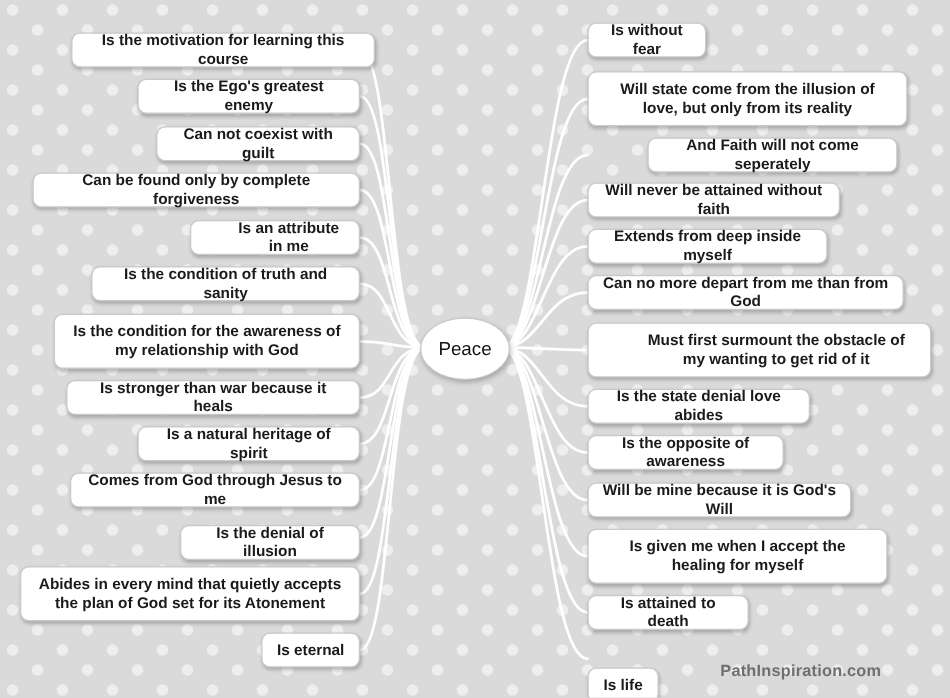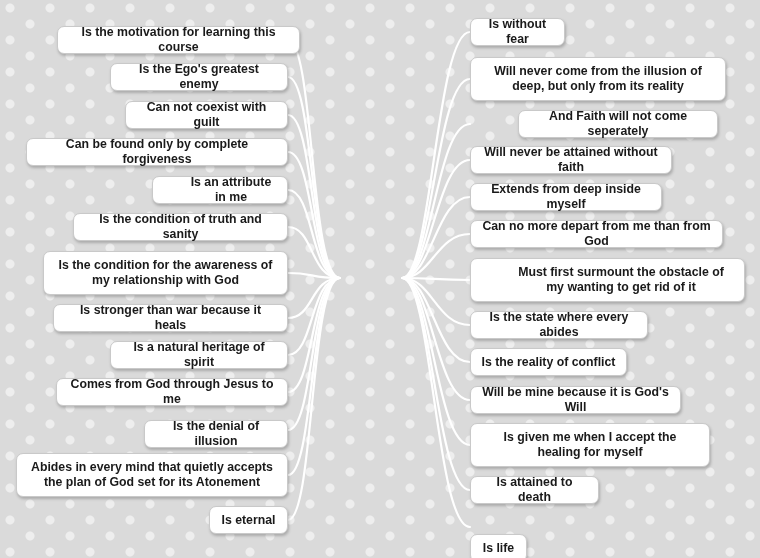--- a/index.html
+++ b/index.html
@@ -106,20 +106,23 @@
       <path d="M 402 278 C 432 278, 436 234, 470 234" fill="none" stroke="#ffffff" stroke-width="2.2" stroke-linecap="round"></path>
       <path d="M 402 278 C 432 278, 436 280, 470 280" fill="none" stroke="#ffffff" stroke-width="2.2" stroke-linecap="round"></path>
       <path d="M 402 278 C 432 278, 436 325, 470 325" fill="none" stroke="#ffffff" stroke-width="2.2" stroke-linecap="round"></path>
       <path d="M 402 278 C 432 278, 436 362, 470 362" fill="none" stroke="#ffffff" stroke-width="2.2" stroke-linecap="round"></path>
       <path d="M 402 278 C 432 278, 436 400, 470 400" fill="none" stroke="#ffffff" stroke-width="2.2" stroke-linecap="round"></path>
       <path d="M 402 278 C 432 278, 436 445, 470 445" fill="none" stroke="#ffffff" stroke-width="2.2" stroke-linecap="round"></path>
       <path d="M 402 278 C 432 278, 436 490, 470 490" fill="none" stroke="#ffffff" stroke-width="2.2" stroke-linecap="round"></path>
       <path d="M 402 278 C 432 278, 436 527, 470 527" fill="none" stroke="#ffffff" stroke-width="2.2" stroke-linecap="round"></path>
     </svg>
 
+  <div class="center-node">
+    <span>Peace</span>
+  </div>
 
   <div id="left-nodes">
       <div class="node left" style="left: 57px; top: 26px; width: 243px; height: 28px;">
         <span>Is the motivation for learning this course</span>
       </div>
       <div class="node left" style="left: 110px; top: 63px; width: 178px; height: 28px;">
         <span>Is the Ego's greatest enemy</span>
       </div>
       <div class="node left" style="left: 125px; top: 101px; width: 163px; height: 28px;">
         <span>Can not coexist with guilt</span>
@@ -153,50 +156,51 @@
       </div>
       <div class="node left" style="left: 209px; top: 506px; width: 79px; height: 28px;">
         <span>Is eternal</span>
       </div>
     </div>
   <div id="right-nodes">
       <div class="node right" style="left: 470px; top: 18px; width: 95px; height: 28px;">
         <span>Is without fear</span>
       </div>
       <div class="node right" style="left: 470px; top: 57px; width: 256px; height: 44px;">
-        <span>Will never come from the illusion of deep, but only from its reality</span>
+        <span>Will state come from the illusion of love, but only from its reality</span>
       </div>
       <div class="node right" style="left: 470px; top: 110px; width: 200px; height: 28px; margin-left: 48px;">
         <span>And Faith will not come seperately</span>
       </div>
       <div class="node right" style="left: 470px; top: 146px; width: 202px; height: 28px;">
         <span>Will never be attained without faith</span>
       </div>
       <div class="node right" style="left: 470px; top: 183px; width: 192px; height: 28px;">
         <span>Extends from deep inside myself</span>
       </div>
       <div class="node right" style="left: 470px; top: 220px; width: 253px; height: 28px;">
         <span>Can no more depart from me than from God</span>
       </div>
       <div class="node right" style="left: 470px; top: 258px; width: 275px; height: 44px; padding-left: 37px;">
         <span>Must first surmount the obstacle of my wanting to get rid of it</span>
       </div>
       <div class="node right" style="left: 470px; top: 311px; width: 178px; height: 28px;">
-        <span>Is the state where every abides</span>
+        <span>Is the state denial love abides</span>
       </div>
       <div class="node right" style="left: 470px; top: 348px; width: 157px; height: 28px;">
-        <span>Is the reality of conflict</span>
+        <span>Is the opposite of awareness</span>
       </div>
       <div class="node right" style="left: 470px; top: 386px; width: 211px; height: 28px;">
         <span>Will be mine because it is God's Will</span>
       </div>
       <div class="node right" style="left: 470px; top: 423px; width: 240px; height: 44px;">
         <span>Is given me when I accept the healing for myself</span>
       </div>
       <div class="node right" style="left: 470px; top: 476px; width: 129px; height: 28px;">
         <span>Is attained to death</span>
       </div>
       <div class="node right" style="left: 470px; top: 534px; width: 57px; height: 28px;">
         <span>Is life</span>
       </div>
     </div>
 
+  <div class="watermark">PathInspiration.com</div>
 </div>
 
 </body></html>

